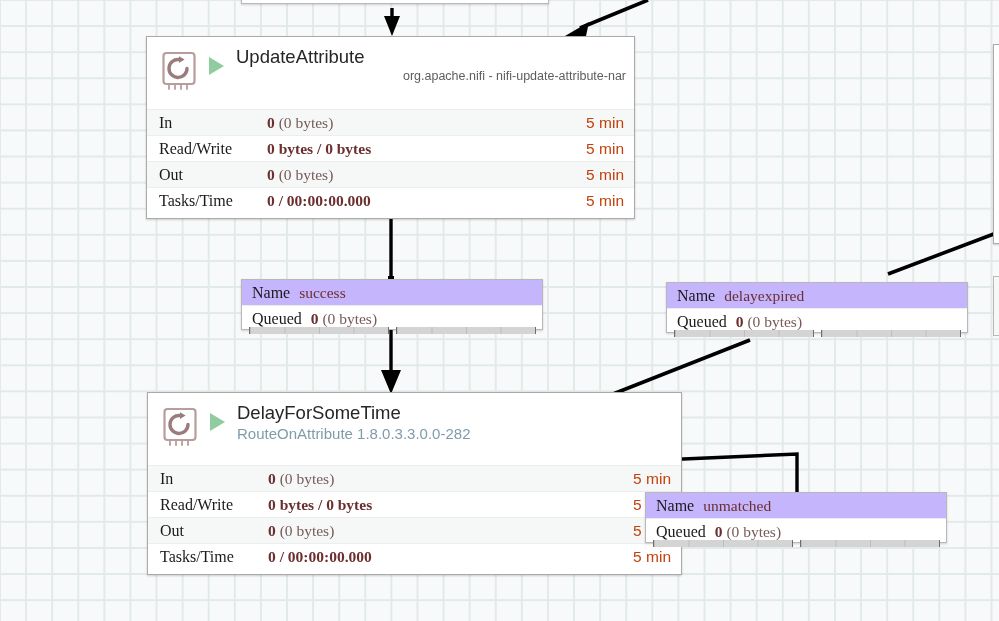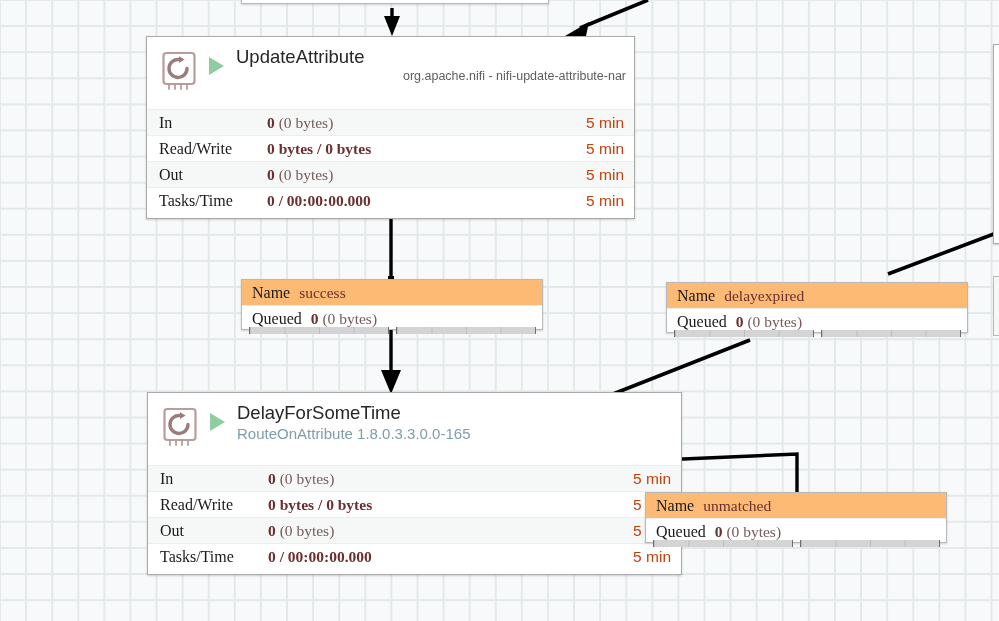--- a/index.html
+++ b/index.html
@@ -130,21 +130,21 @@
     box-sizing: border-box;
   }
   .conn-row {
     display: flex;
     align-items: center;
     height: 26px;
     padding: 0 8px 0 10px;
     box-sizing: border-box;
     white-space: nowrap;
   }
-  .conn-row.name-row { background: #fdba74; border-bottom: 1px solid #eceeee; text-align: right; }
+  .conn-row.name-row { background: #c4b5fd; border-bottom: 1px solid #eceeee; text-align: right; }
   .conn-key {
     font-size: 16px;
     color: #1a1a1a;
     margin-right: 9px;
   }
   .conn-val {
     font-size: 15.5px;
     color: #6b2f2f;
     font-weight: normal;
   }
@@ -349,21 +349,21 @@
           <path d="M 22 8.2 L 27.6 11.6 L 22 15" fill="#9b7b7b"></path>
         </svg>
       </span>
       <span class="run-icon">
         <svg viewBox="0 0 24 24" width="24" height="24">
           <polygon points="5,3 20,12 5,21" fill="#8fcc9f"></polygon>
         </svg>
       </span>
       <span class="proc-text">
         <div class="proc-name">DelayForSomeTime</div>
-        <div class="proc-type">RouteOnAttribute 1.8.0.3.3.0.0-165</div>
+        <div class="proc-type">RouteOnAttribute 1.8.0.3.3.0.0-282</div>
       </span>
     </div>
 
     <div class="stat-row alt">
       <span class="stat-label">In</span>
       <span class="stat-value"><b>0</b><span> (0 bytes)</span></span>
       <span class="stat-time">5 min</span>
     </div>
     <div class="stat-row">
       <span class="stat-label">Read/Write</span>

